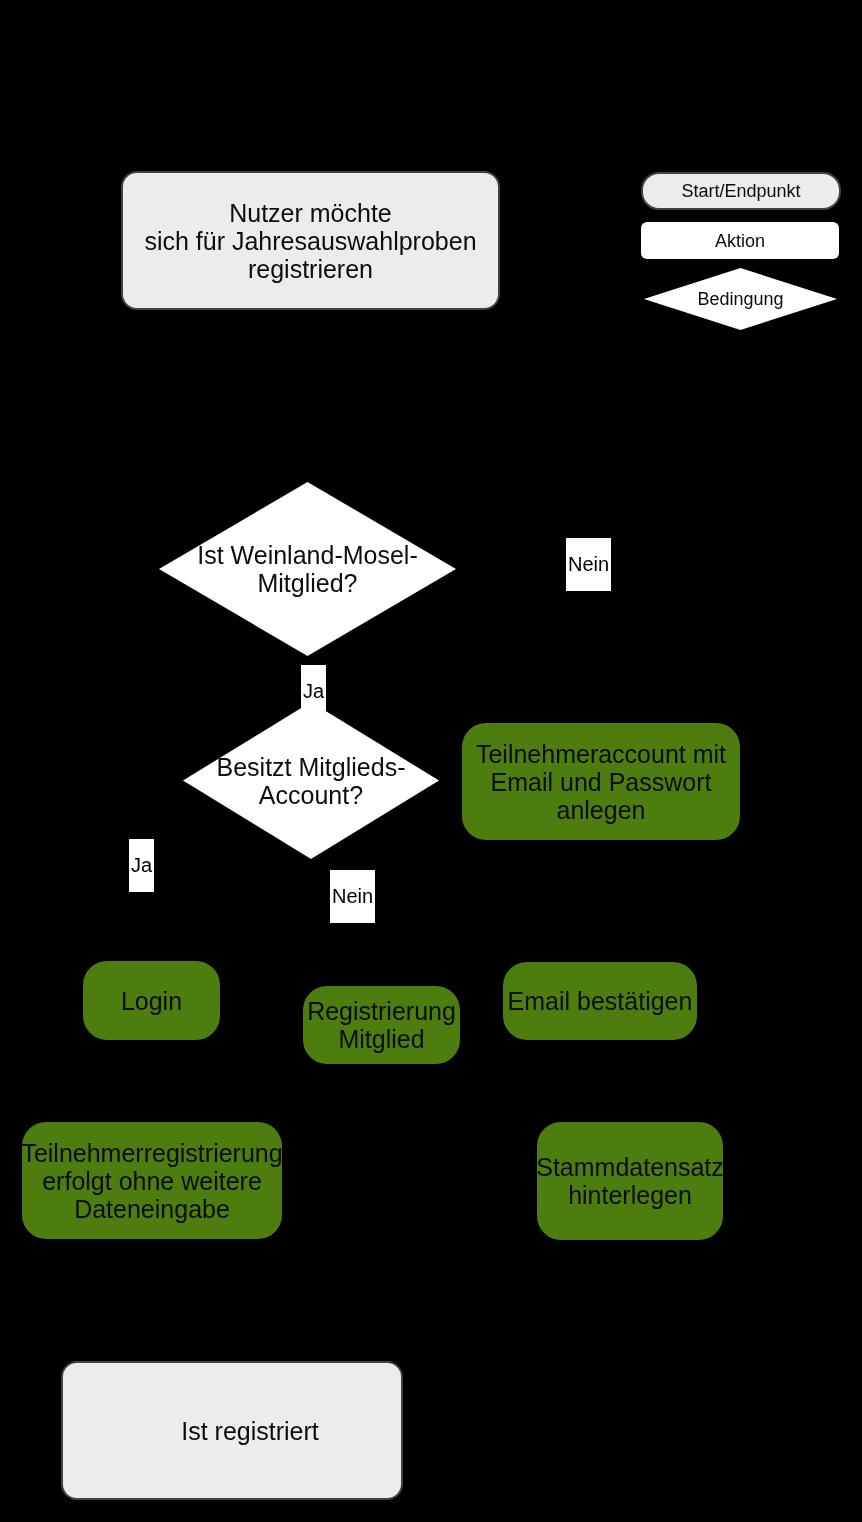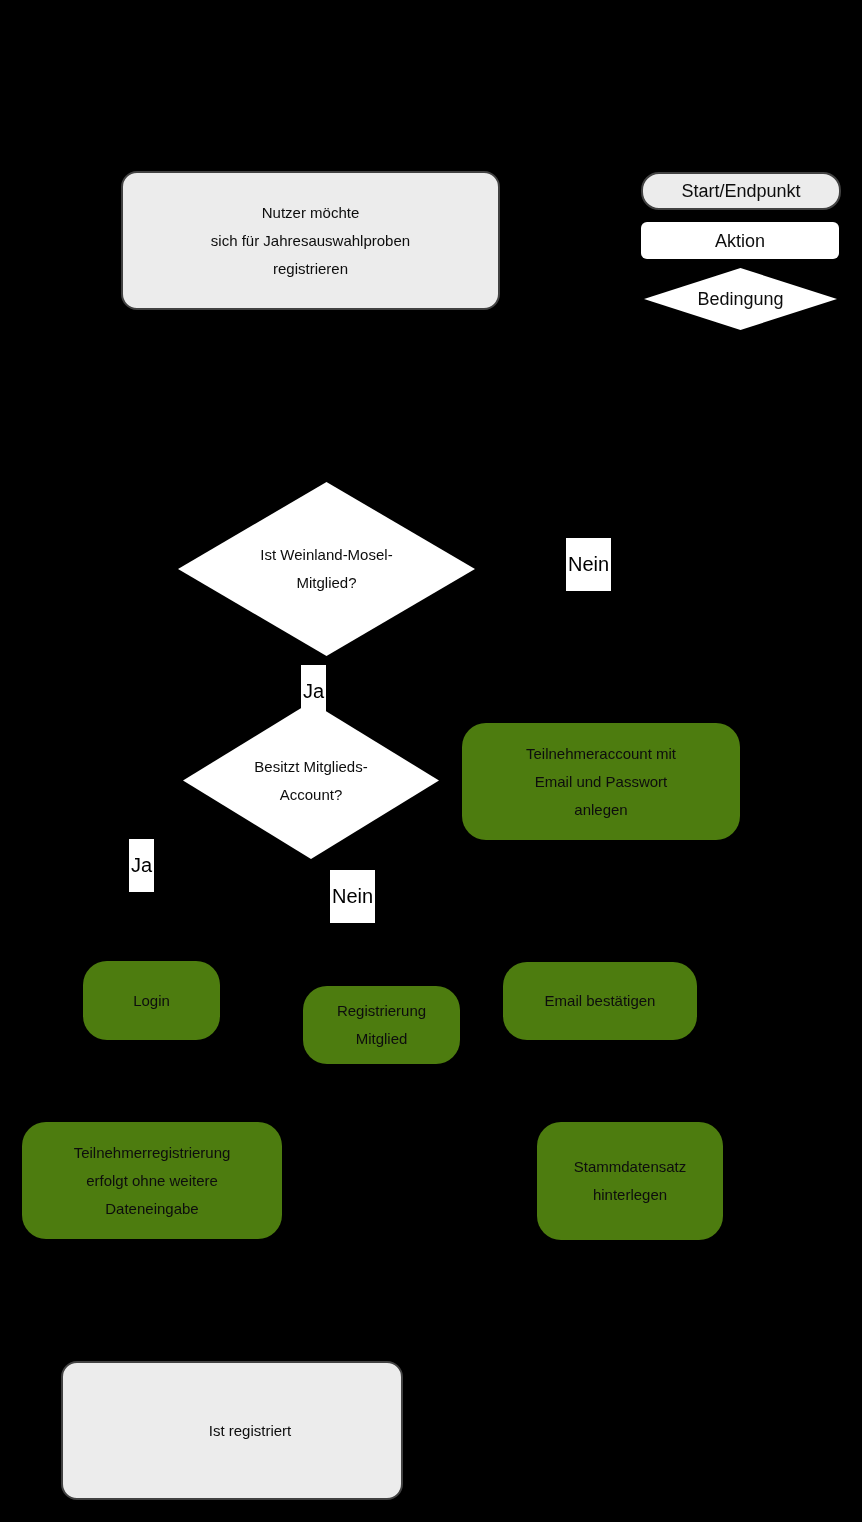--- a/index.html
+++ b/index.html
@@ -16,21 +16,21 @@
     color: #0d0d0d;
     overflow: hidden;
   }
   .node {
     position: absolute;
     display: flex;
     align-items: center;
     justify-content: center;
     text-align: center;
     white-space: pre-line;
-    font-size: 15px;
+    font-size: 25px;
     line-height: 28px;
     box-sizing: border-box;
     color: #0d0d0d;
   }
   .action {
     background: #4d7c0f;
     border-radius: 24px;
   }
   .startend {
     background: #ececec;
@@ -73,21 +73,21 @@
   <div class="node startend" style="left:121px; top:171px; width:379px; height:139px;">Nutzer möchte
 sich für Jahresauswahlproben
 registrieren</div>
 
   <div class="node legend-box legend-rect-gray" style="left:641px; top:172px; width:200px; height:38px;">Start/Endpunkt</div>
 
   <div class="node legend-box legend-rect-white" style="left:641px; top:222px; width:198px; height:37px;">Aktion</div>
 
   <div class="node legend-box diamond" style="left:644px; top:268px; width:193px; height:62px;">Bedingung</div>
 
-  <div class="node diamond" style="left:178px; top:482px; width:297px; height:174px;">Ist Weinland-Mosel-
+  <div class="node diamond" style="left:159px; top:482px; width:297px; height:174px;">Ist Weinland-Mosel-
 Mitglied?</div>
 
   <div class="edge-label" style="left:566px; top:538px;">Nein</div>
 
   <div class="edge-label" style="left:301px; top:665px;">Ja</div>
 
   <div class="node diamond" style="left:183px; top:702px; width:256px; height:157px;">Besitzt Mitglieds-
 Account?</div>
 
   <div class="node action" style="left:462px; top:723px; width:278px; height:117px;">Teilnehmeraccount mit

